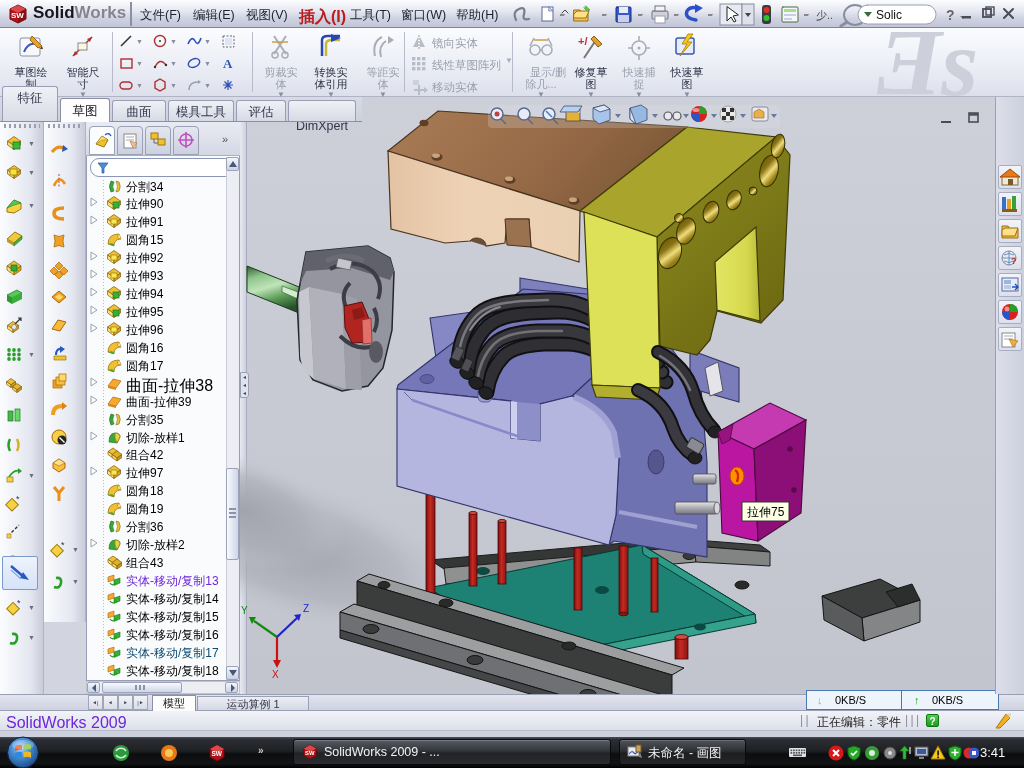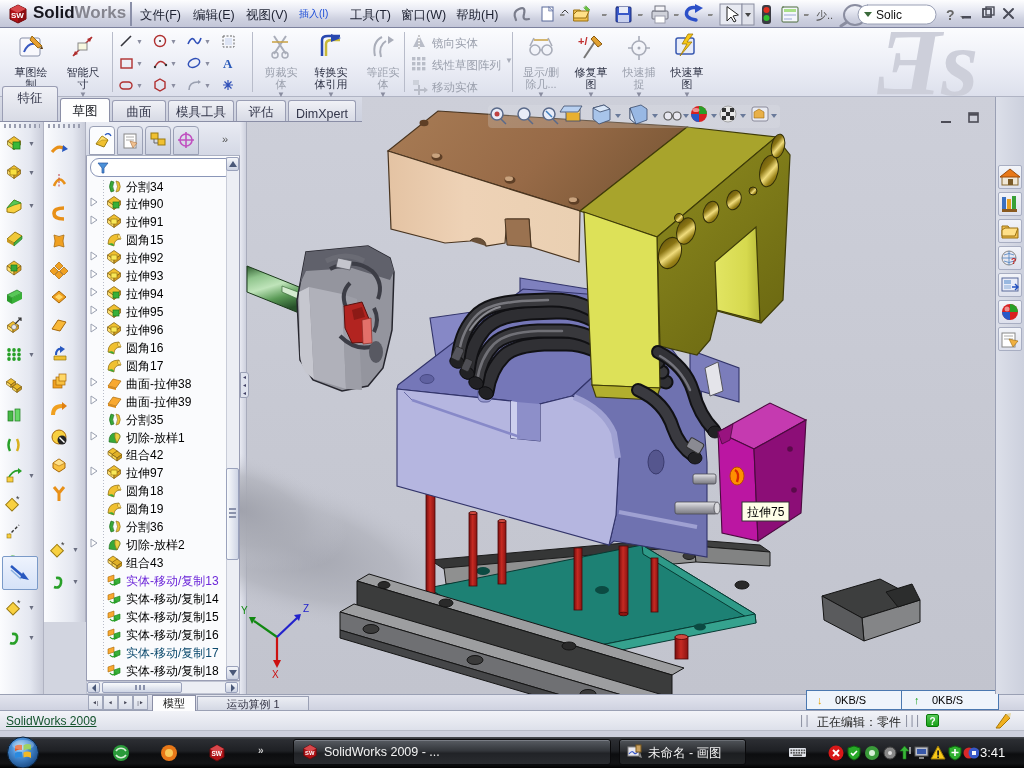--- a/index.html
+++ b/index.html
@@ -14,21 +14,21 @@
  <polygon points="3,6 11,2 19,6 11,10" fill="#d8484c"></polygon>
  <polygon points="11,10 19,6 19,16 11,20" fill="#8c0e12"></polygon>
  <text x="4" y="15" font-size="8" font-weight="bold" fill="#fff" font-family="Liberation Sans">SW</text>
 </svg>
 <span class="abs" style="left:33px;top:3px;font-size:17px;font-weight:bold;color:#16161e;letter-spacing:0px;">Solid<span style="color:#85858f;">Works</span></span>
 <div class="abs" style="left:130px;top:2px;width:2px;height:24px;background:#8a8fa8;"></div>
 </div>
 <span class="abs" style="left:140px;top:7px;font-size:12.5px;color:#1c2030;">文件(F)</span>
 <span class="abs" style="left:193px;top:7px;font-size:12.5px;color:#1c2030;">编辑(E)</span>
 <span class="abs" style="left:246px;top:7px;font-size:12.5px;color:#1c2030;">视图(V)</span>
-<span class="abs" style="left:299px;top:7px;font-size:10px;color:#1d4ed8;">插入(I)</span>
+<span class="abs" style="left:299px;top:7px;font-size:16px;color:#b91c1c;font-weight:bold;">插入(I)</span>
 <span class="abs" style="left:350px;top:7px;font-size:12.5px;color:#1c2030;">工具(T)</span>
 <span class="abs" style="left:401px;top:7px;font-size:12.5px;color:#1c2030;">窗口(W)</span>
 <span class="abs" style="left:456px;top:7px;font-size:12.5px;color:#1c2030;">帮助(H)</span>
 <svg class="abs" style="left:510px;top:2px;" width="514" height="25" viewBox="0 0 514 25">
 <g stroke-linecap="round">
 <path d="M6,18 Q2,10 9,7 Q16,4 14,12 Q12,19 19,17" stroke="#7a7d8c" stroke-width="2.2" fill="none"></path>
 <rect x="32" y="5" width="11" height="14" fill="#fff" stroke="#5a6a9a"></rect>
       <path d="M39,5 l4,4 h-4 z" fill="#c8d0e8" stroke="#5a6a9a" stroke-width=".6"></path>
 <path d="M52,11 l3,-3 3,3" stroke="#444" fill="none" stroke-width="1"></path>
       <polygon points="50,14 54,14 55,12 50,12" fill="#888"></polygon>
@@ -214,21 +214,21 @@
 <span class="abs" style="left:505px;top:56px;font-size:8px;color:#a9adb9;">▼</span>
 <div class="abs" style="left:512px;top:32px;width:1px;height:60px;background:#b8bcca;"></div>
 <div class="abs" style="left:516px;top:31px;width:50px;height:64px;text-align:center;">
 <svg width="30" height="30" viewBox="0 0 30 30" style="margin-top:1px;">
       <circle cx="9" cy="18" r="5" fill="none" stroke="#a9adb9" stroke-width="1.6"></circle>
       <circle cx="21" cy="18" r="5" fill="none" stroke="#a9adb9" stroke-width="1.6"></circle>
       <path d="M14,18 h2 M4,14 l4,-8 M26,14 l-4,-8" stroke="#a9adb9" stroke-width="1.6"></path>
       <path d="M8,8 h14" stroke="#c8a040" stroke-width="1.5"></path>
     </svg>
 <div style="font-size:11px;color:#9ba0ad;">
-      <div style="line-height:12px;">显示/删</div>
+      <div style="line-height:12px;text-align:right;">显示/删</div>
       <div style="line-height:12px;">除几...</div>
     </div>
 <div style="font-size:8px;color:#8a8da0;">▼</div></div>
 <div class="abs" style="left:566px;top:31px;width:50px;height:64px;text-align:center;">
 <svg width="30" height="30" viewBox="0 0 30 30" style="margin-top:1px;">
       <path d="M8,26 L20,8" stroke="#777" stroke-width="2"></path>
       <polygon points="18,4 26,12 22,15 15,7" fill="#e0a030" stroke="#8a5a10"></polygon>
       <text x="2" y="13" font-size="11" font-weight="bold" fill="#c03030" font-family="Liberation Sans">+/</text>
     </svg>
 <div style="font-size:11px;color:#2f3346;">
@@ -256,21 +256,21 @@
       <div style="line-height:12px;">快速草</div>
       <div style="line-height:12px;">图</div>
     </div>
 <div style="font-size:8px;color:#8a8da0;">▼</div></div>
 <div class="abs" style="left:0;top:97px;width:362px;height:25px;background:linear-gradient(180deg,#d8dbe6,#ccd0de);"></div>
 <div class="abs" style="left:2px;top:86px;width:56px;height:38px;background:linear-gradient(180deg,#f0f1f6,#d6d9e4);border:1px solid #9a9eb4;border-bottom:none;border-radius:3px 3px 0 0;text-align:center;font-size:12.5px;color:#33364a;padding-top:3px;">特征</div>
 <div class="abs" style="left:60px;top:98px;width:50px;height:24px;background:#fdfdfe;border:1px solid #8a8ea6;border-bottom:none;border-radius:3px 3px 0 0;text-align:center;font-size:12.5px;color:#16181f;padding-top:4px;z-index:3;">草图</div>
 <div class="abs" style="left:112px;top:100px;width:54px;height:22px;background:linear-gradient(180deg,#f0f1f6,#d6d9e4);border:1px solid #9a9eb4;border-bottom:none;border-radius:3px 3px 0 0;text-align:center;font-size:12.5px;color:#33364a;padding-top:3px;">曲面</div>
 <div class="abs" style="left:168px;top:100px;width:66px;height:22px;background:linear-gradient(180deg,#f0f1f6,#d6d9e4);border:1px solid #9a9eb4;border-bottom:none;border-radius:3px 3px 0 0;text-align:center;font-size:12.5px;color:#33364a;padding-top:3px;">模具工具</div>
 <div class="abs" style="left:236px;top:100px;width:50px;height:22px;background:linear-gradient(180deg,#f0f1f6,#d6d9e4);border:1px solid #9a9eb4;border-bottom:none;border-radius:3px 3px 0 0;text-align:center;font-size:12.5px;color:#33364a;padding-top:3px;">评估</div>
-<div class="abs" style="left:288px;top:100px;width:68px;height:22px;background:linear-gradient(180deg,#f0f1f6,#d6d9e4);border:1px solid #9a9eb4;border-bottom:none;border-radius:3px 3px 0 0;text-align:center;font-size:12.5px;color:#33364a;padding-top:6px;">DimXpert</div>
+<div class="abs" style="left:288px;top:100px;width:68px;height:22px;background:linear-gradient(180deg,#f0f1f6,#d6d9e4);border:1px solid #9a9eb4;border-bottom:none;border-radius:3px 3px 0 0;text-align:center;font-size:12.5px;color:#33364a;padding-top:18px;">DimXpert</div>
 <div class="abs" style="left:0;top:121px;width:362px;height:1px;background:#8a8ea6;z-index:2;"></div>
 <div class="abs" style="left:0;top:122px;width:44px;height:572px;background:linear-gradient(90deg,#fbfcfe 0%,#e4e7f0 70%,#c9ccd9 100%);border-right:1px solid #b0b3c2;"></div>
 <div class="abs" style="left:44px;top:122px;width:42px;height:500px;background:linear-gradient(90deg,#fbfcfe 0%,#e4e7f0 70%,#c9ccd9 100%);border-right:1px solid #b0b3c2;"></div>
 <div class="abs" style="left:44px;top:622px;width:42px;height:72px;background:#d2d5e0;"></div>
 <div class="abs" style="left:4px;top:124px;width:36px;height:4px;background:repeating-linear-gradient(90deg,#9a9eb0 0 2px,transparent 2px 5px);"></div>
 <div class="abs" style="left:48px;top:124px;width:34px;height:4px;background:repeating-linear-gradient(90deg,#9a9eb0 0 2px,transparent 2px 5px);"></div>
 <svg class="abs" style="left:5px;top:134px;" width="19" height="19" viewBox="0 0 19 19">
     <g>
       <polygon points="2.5,7.05 9,2.5 15.5,7.05 9,11.6" fill="#f0c030" stroke="#7a5a10" stroke-width="0.7"></polygon>
       <polygon points="2.5,7.05 9,11.6 9,15.5 2.5,10.95" fill="#e8e06a" stroke="#7a5a10" stroke-width="0.7"></polygon>
@@ -590,21 +590,21 @@
     <path d="M13,3 q-4,4 2,5" fill="#ffe070" stroke="#8a6a10" stroke-width="0.5"></path>
   </svg>
 <span class="abs" style="left:126px;top:357.8px;font-size:12px;color:#000;">圆角17</span>
 <svg class="abs" style="left:90px;top:376.7px;" width="9" height="11" viewBox="0 0 9 11">
     <polygon points="1,1 7,5 1,9" fill="#fff" stroke="#9aa0b0" stroke-width="1"></polygon>
   </svg>
 <svg class="abs" style="left:106px;top:374.7px;" width="16" height="16" viewBox="0 0 16 16">
     <polygon points="2,11 7,4 15,6 10,13" fill="#f8a830" stroke="#a86808" stroke-width="0.7"></polygon>
     <polygon points="2,11 10,13 10,15 2,13" fill="#d88818"></polygon>
   </svg>
-<span class="abs" style="left:126px;top:375.7px;font-size:12px;color:#000;">曲面-拉伸38</span>
+<span class="abs" style="left:126px;top:375.7px;font-size:16px;color:#000;">曲面-拉伸38</span>
 <svg class="abs" style="left:90px;top:394.7px;" width="9" height="11" viewBox="0 0 9 11">
     <polygon points="1,1 7,5 1,9" fill="#fff" stroke="#9aa0b0" stroke-width="1"></polygon>
   </svg>
 <svg class="abs" style="left:106px;top:392.7px;" width="16" height="16" viewBox="0 0 16 16">
     <polygon points="2,11 7,4 15,6 10,13" fill="#f8a830" stroke="#a86808" stroke-width="0.7"></polygon>
     <polygon points="2,11 10,13 10,15 2,13" fill="#d88818"></polygon>
   </svg>
 <span class="abs" style="left:126px;top:393.7px;font-size:12px;color:#000;">曲面-拉伸39</span>
 <svg class="abs" style="left:106px;top:410.6px;" width="16" height="16" viewBox="0 0 16 16">
     <path d="M5,3 q-3,5.5 0,11 l3,-1 q-2.5,-4.5 0,-9 z" fill="#38a838" stroke="#1a6a1a" stroke-width="0.6"></path>
@@ -757,21 +757,21 @@
 <div class="abs" style="left:197px;top:696px;width:112px;height:15px;background:linear-gradient(180deg,#eceef4,#d4d8e4);border:1px solid #9aa0b4;font-size:11px;color:#334;text-align:center;line-height:14px;">运动算例 1</div>
 <div class="abs" style="left:806px;top:690px;width:96px;height:20px;background:#eef4fb;border:1px solid #4a78b0;font-size:11px;color:#000;">
     <span style="position:absolute;left:10px;top:3px;color:#e8a000;font-weight:bold;">↓</span>
     <span style="position:absolute;left:28px;top:3px;">0KB/S</span>
   </div>
 <div class="abs" style="left:901px;top:690px;width:98px;height:20px;background:#eef4fb;border:1px solid #4a78b0;font-size:11px;color:#000;">
     <span style="position:absolute;left:12px;top:3px;color:#18a018;font-weight:bold;">↑</span>
     <span style="position:absolute;left:30px;top:3px;">0KB/S</span>
   </div>
 <div class="abs" style="left:0;top:711px;width:1024px;height:20px;background:linear-gradient(180deg,#f2f3f8,#dde0ea);border-bottom:1px solid #b8bcc8;"></div>
-<span class="abs" style="left:6px;top:714px;font-size:12px;color:#14532d;text-decoration:underline;">SolidWorks 2009</span>
+<span class="abs" style="left:6px;top:714px;font-size:16px;color:#6d28d9;">SolidWorks 2009</span>
 <span class="abs" style="left:800px;top:713px;font-size:12px;color:#8a8ea0;">| |</span>
 <span class="abs" style="left:817px;top:714px;font-size:12px;color:#222;">正在编辑：零件</span>
 <span class="abs" style="left:905px;top:713px;font-size:12px;color:#8a8ea0;">| | |</span>
 <div class="abs" style="left:926px;top:714px;width:13px;height:13px;background:linear-gradient(180deg,#58c858,#18a018);border:1px solid #0a7a0a;border-radius:2px;color:#fff;font-size:10px;font-weight:bold;text-align:center;line-height:13px;">?</div>
 <svg class="abs" style="left:994px;top:712px;" width="18" height="18" viewBox="0 0 18 18">
     <polygon points="2,16 12,2 16,6 6,16" fill="#f0b020" stroke="#a87808"></polygon>
     <polygon points="12,2 16,6 17,1" fill="#e8d8a0"></polygon>
   </svg>
 <div class="abs" style="left:0;top:731px;width:1024px;height:6px;background:#cdd0dd;"></div>
 <div class="abs" style="left:0;top:737px;width:1024px;height:31px;background:linear-gradient(180deg,#4a4d52 0%,#2c2e33 8%,#1e2024 45%,#0c0d0f 55%,#131416 85%,#000 100%);"></div>

